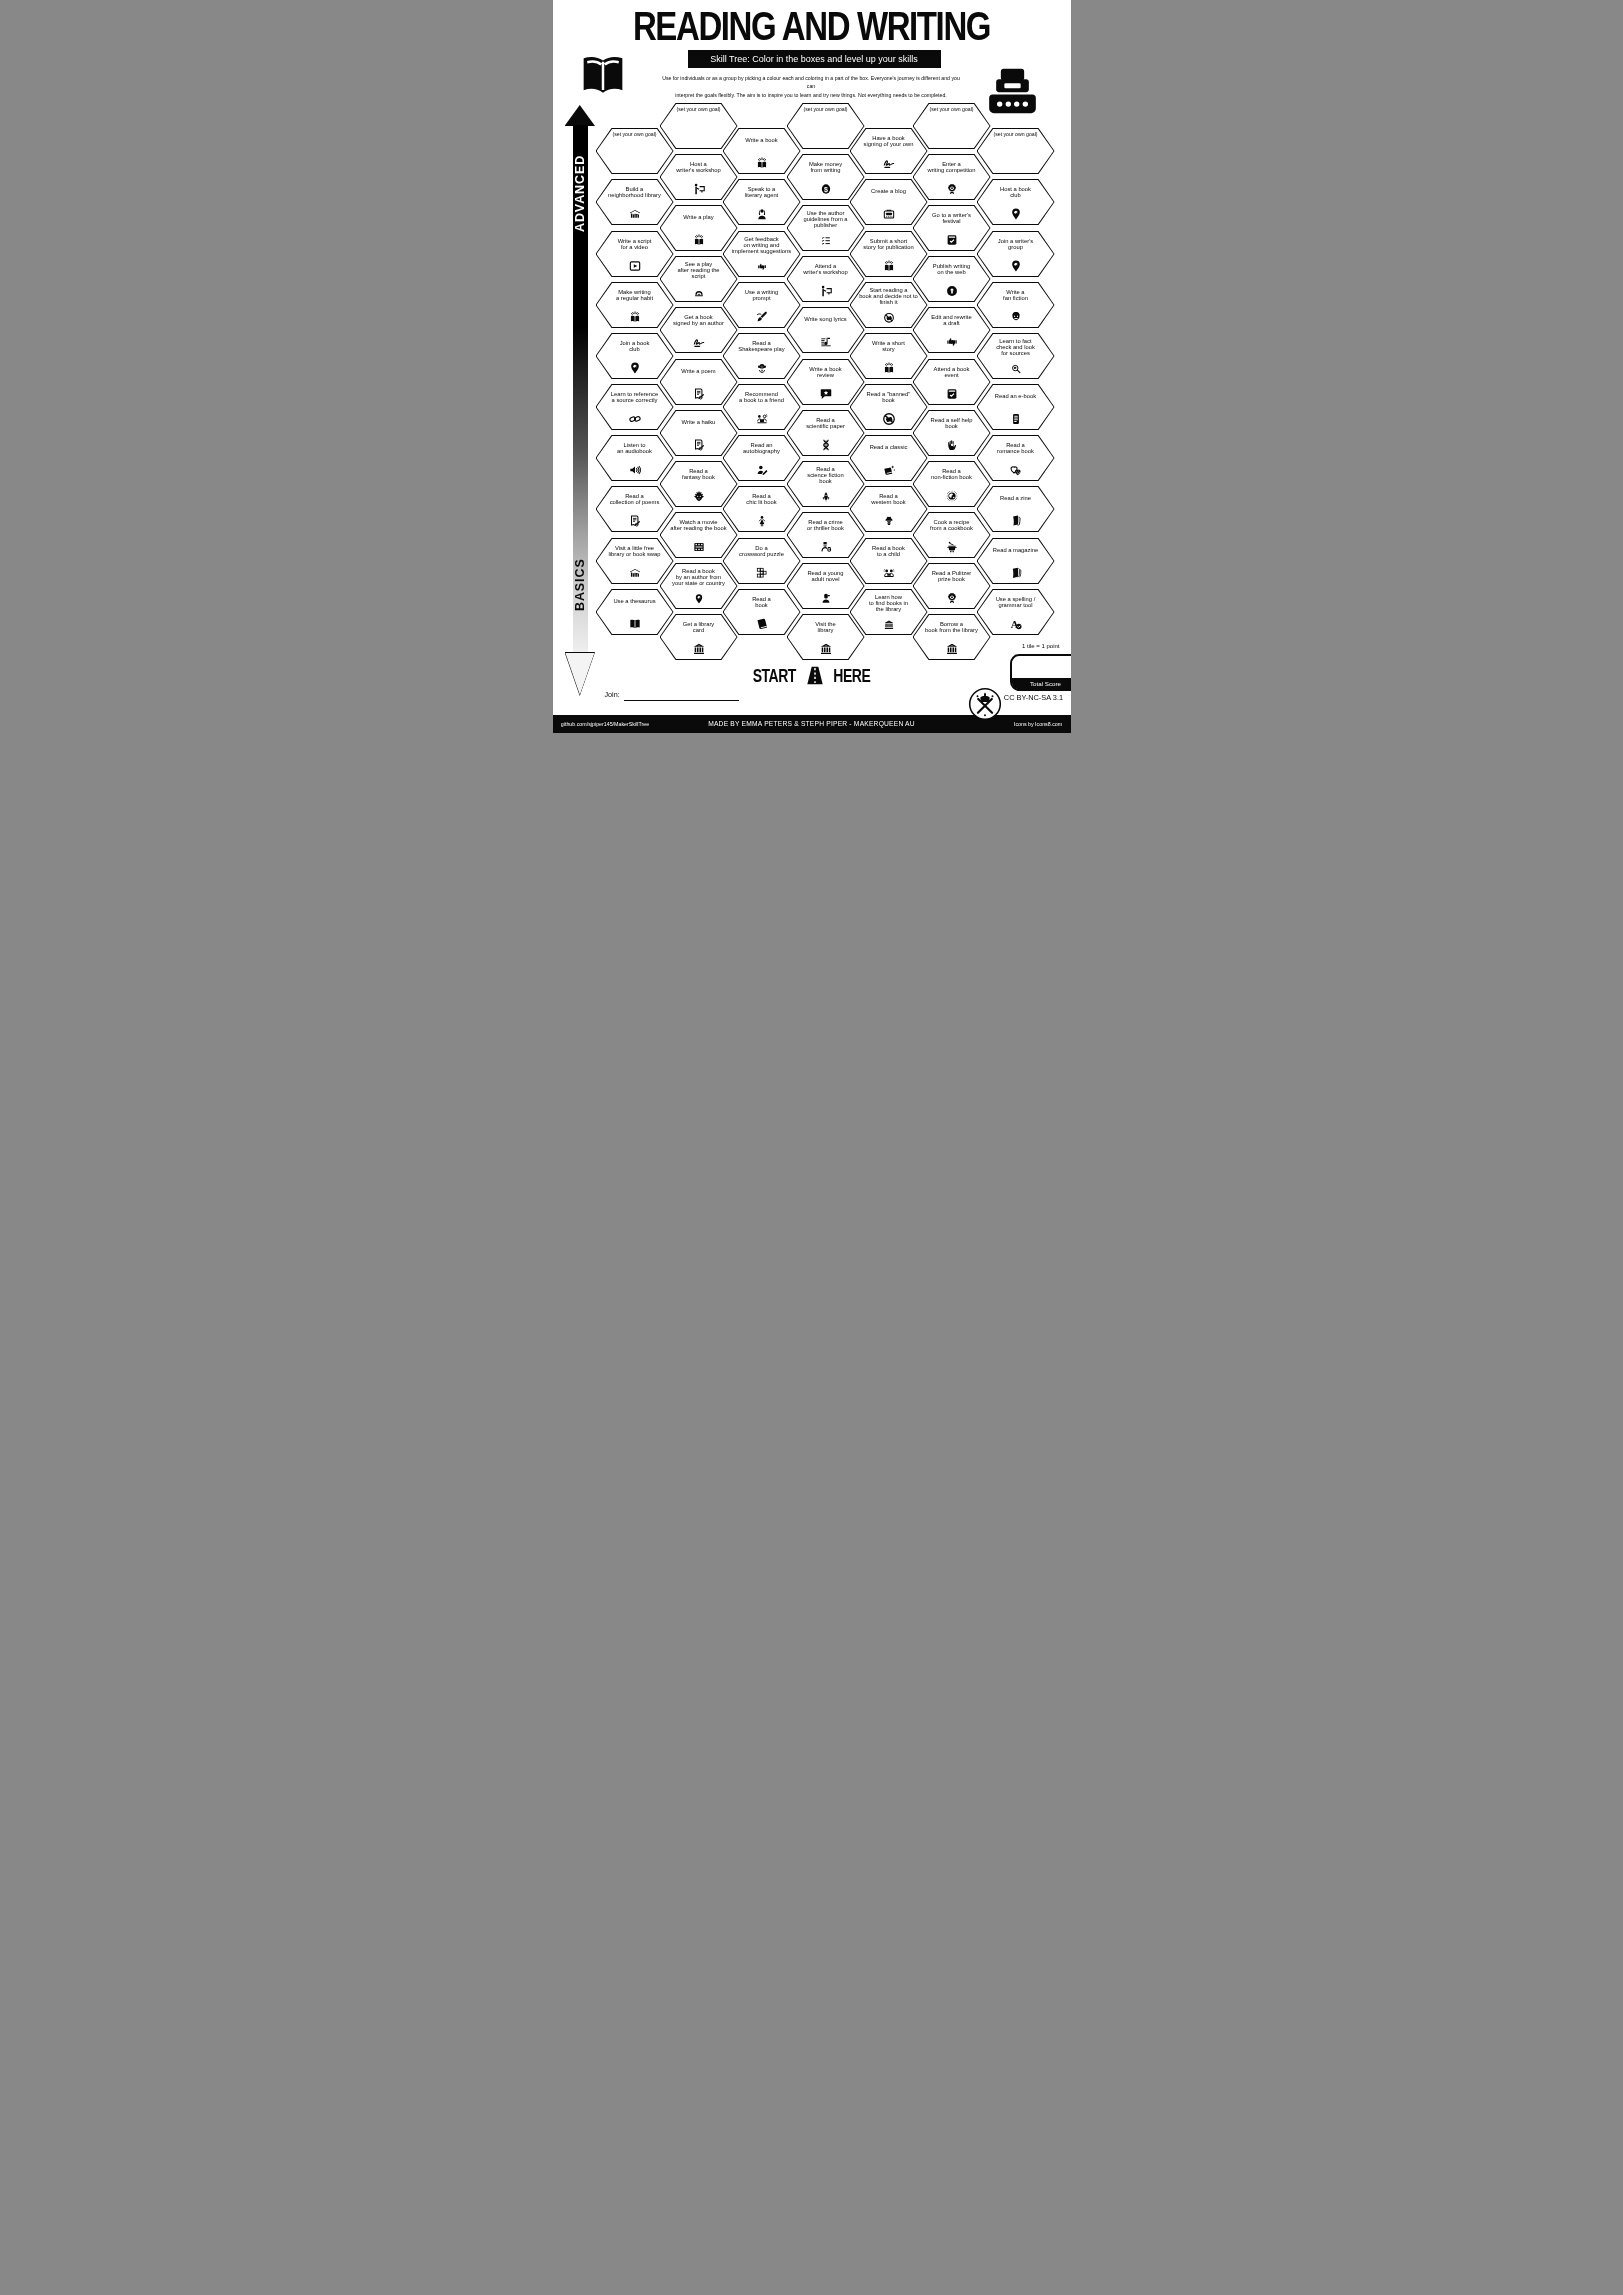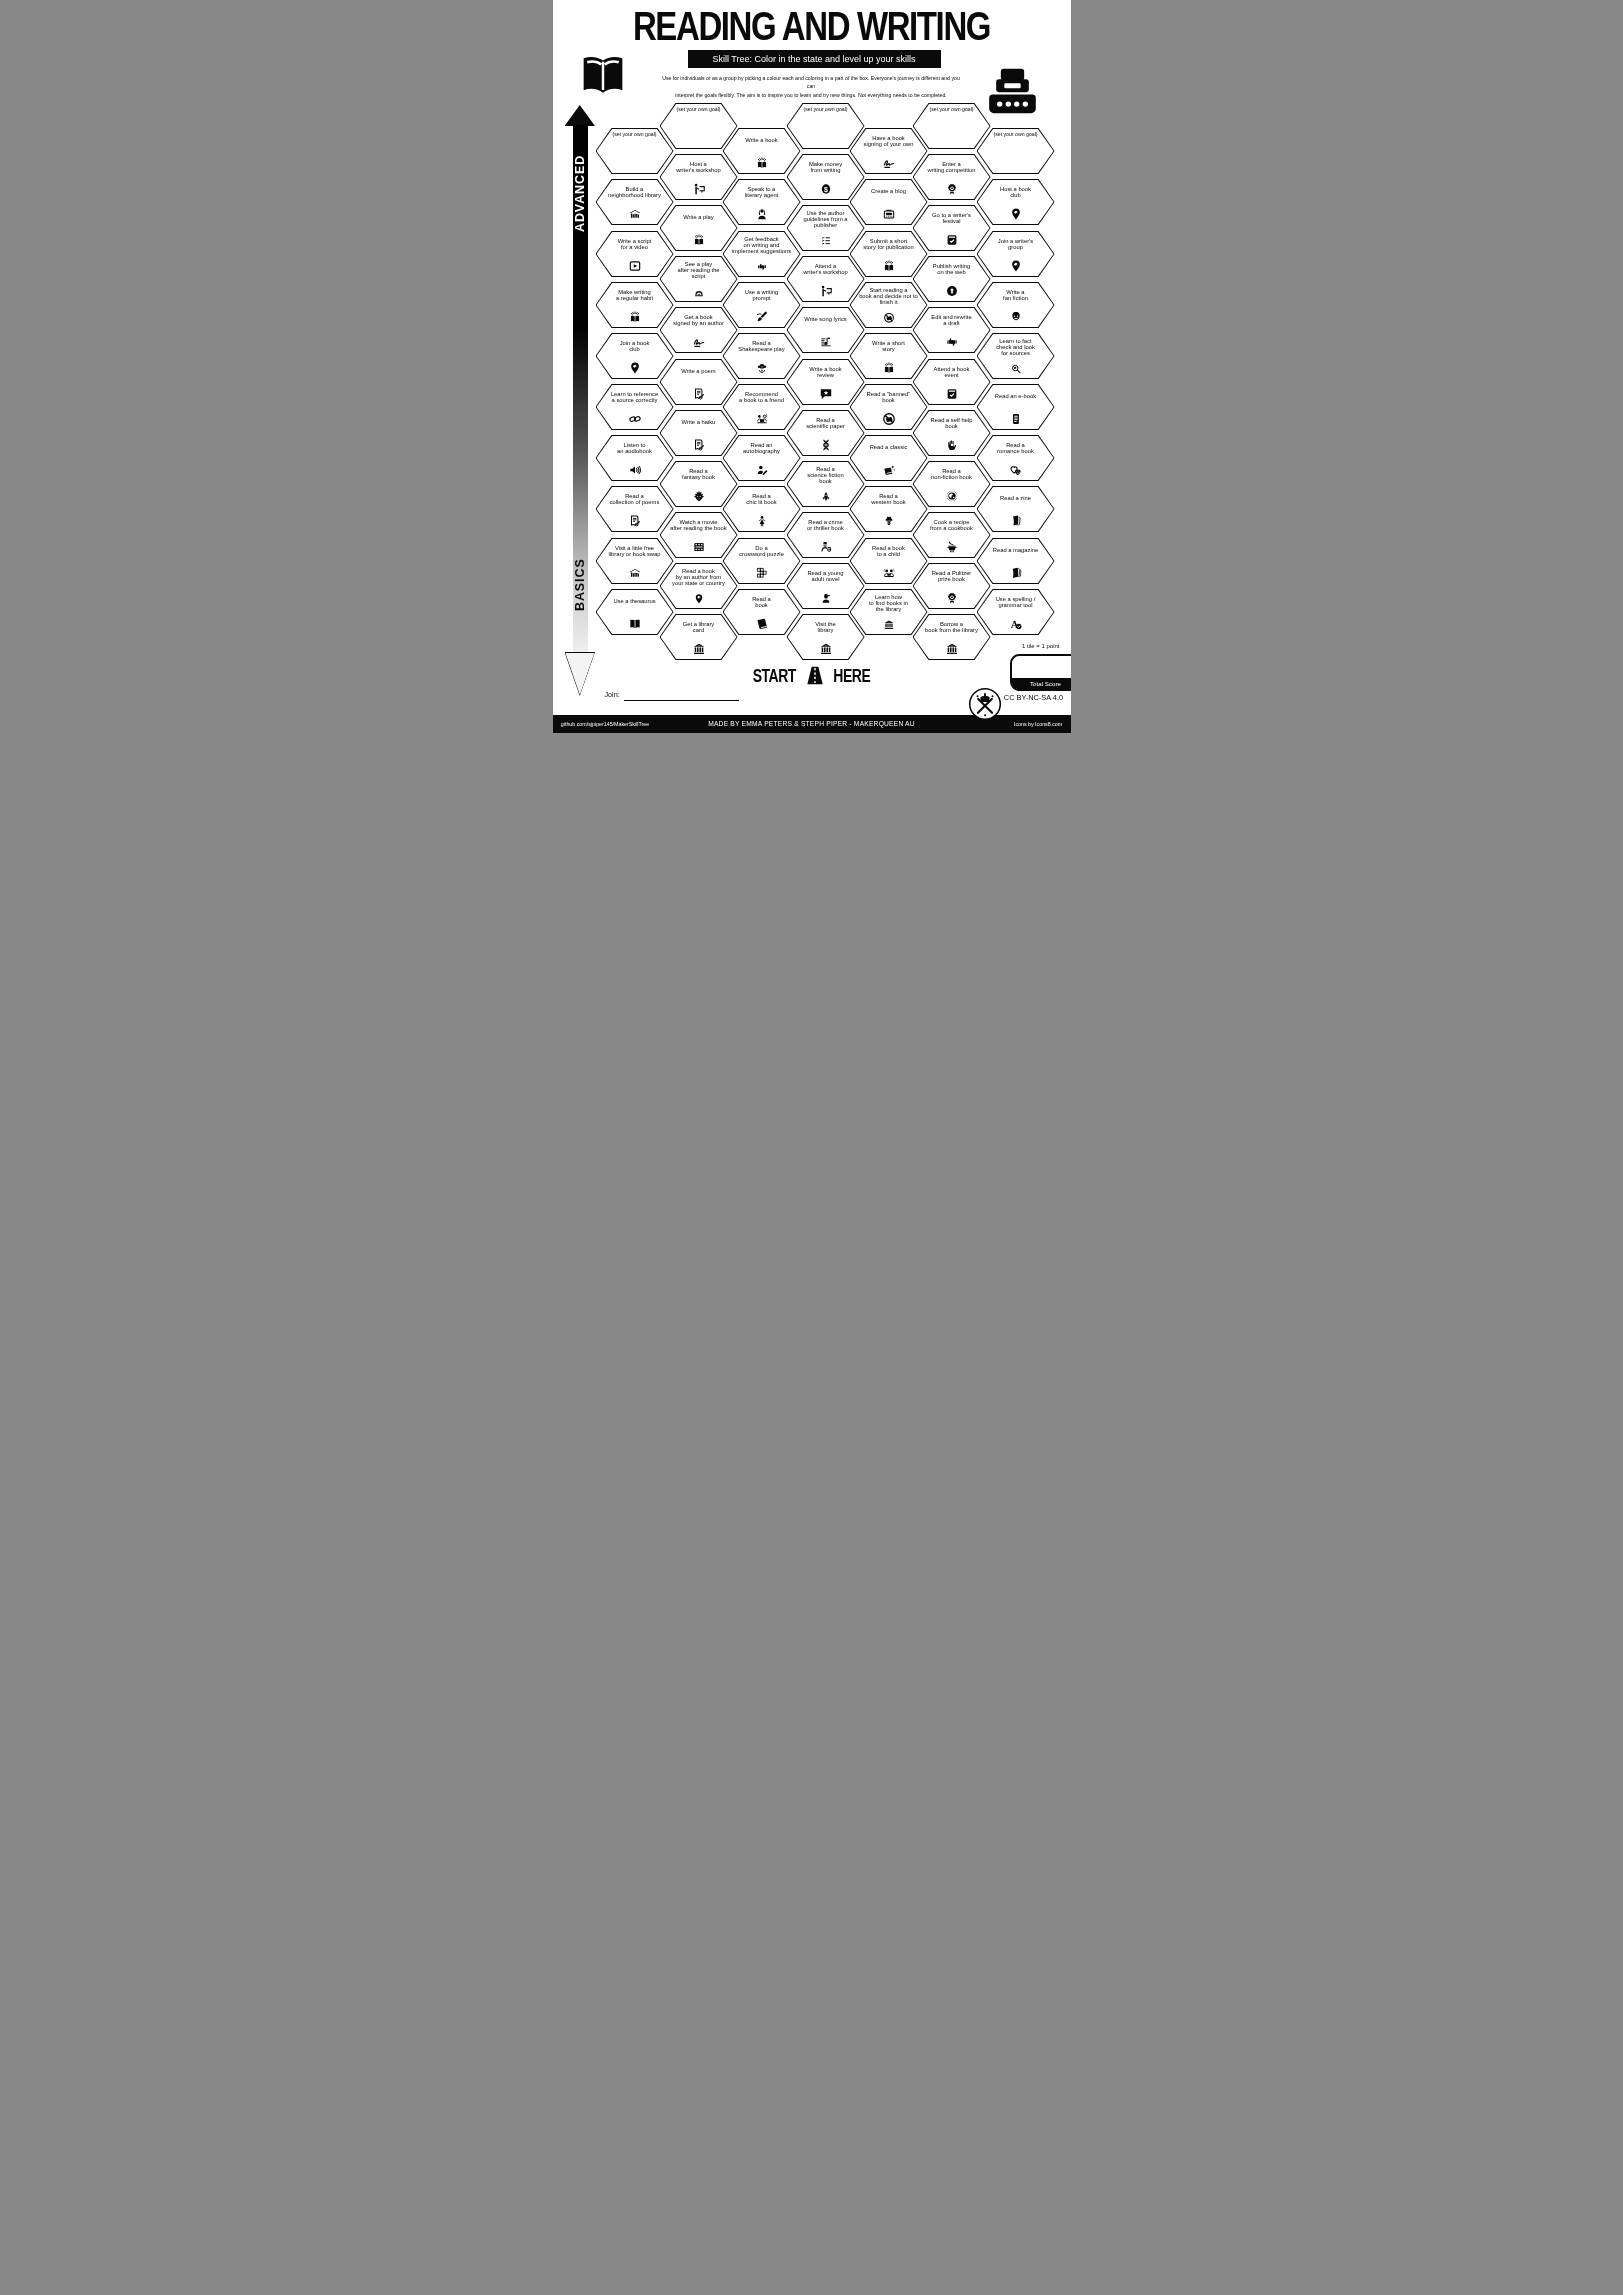--- a/index.html
+++ b/index.html
@@ -62,21 +62,21 @@
   .footer .ic8{position:absolute;right:8.3px;top:0;line-height:18px;font-size:5.3px;}
 </style>
 </head>
 <body>
 
 <div class="poster">
 
   <div class="title">READING AND WRITING</div>
 
   <div class="subtitle-bar">
-    <span>Skill Tree:  Color in the state and level up your skills</span>
+    <span>Skill Tree:  Color in the boxes and level up your skills</span>
   </div>
 
   <div class="desc">
     <div>Use for individuals or as a group by picking a colour each and coloring in a part of the box.  Everyone's journey is different and you can</div>
     <div>interpret the goals flexibly.  The aim is to inspire you to learn and try new things. Not everything needs to be completed.</div>
   </div>
 
   <div class="logo-book"><svg viewBox="0 0 24 24" width="100%" height="100%" fill="#0a0a0a">
         <path d="M12 5.6C9.6 3.8 6.4 3.5 3.4 4.6v14.2c3-1.1 6.2-.8 8.6 1.1 2.4-1.9 5.6-2.2 8.6-1.1V4.6c-3-1.1-6.2-.8-8.6 1z"></path>
         <path d="M12 6.1v12.6M5 6.3c2.4-.6 4.6-.3 6.2 1M19 6.3c-2.4-.6-4.6-.3-6.2 1" stroke="#fff" stroke-width="1.1" fill="none"></path>
@@ -1271,21 +1271,21 @@
   </div>
 
   <div class="name-row">Join:</div>
   <div class="name-line"></div>
 
   <div class="tile-note">1 tile = 1 point</div>
   <div class="score-box">
     <div class="score-bar">Total Score</div>
   </div>
 
-  <div class="license">CC BY-NC-SA 4.0</div>
+  <div class="license">CC BY-NC-SA 3.1</div>
   <div class="mq-logo"><svg viewBox="0 0 24 24" width="100%" height="100%" fill="#0a0a0a">
         <circle cx="12" cy="12" r="10.8" fill="#fff" stroke="#0a0a0a" stroke-width="1.1"></circle>
         <g stroke="#0a0a0a" stroke-width="1.5" fill="none" stroke-linecap="round">
           <path d="M7.2 8.4 17 18.2M16.8 8.4 7 18.2"></path>
         </g>
         <path d="M8.6 7.6c1-1.9 5.8-1.9 6.8 0l-.7 3H9.3z"></path>
         <path d="M12 3.9c.9 1 .9 2 .4 2.9h-.8c-.5-.9-.5-1.9.4-2.9z"></path>
         <circle cx="17.3" cy="6.5" r=".7"></circle>
         <circle cx="6.7" cy="6.5" r=".7"></circle>
         <circle cx="12" cy="20" r=".7"></circle>

